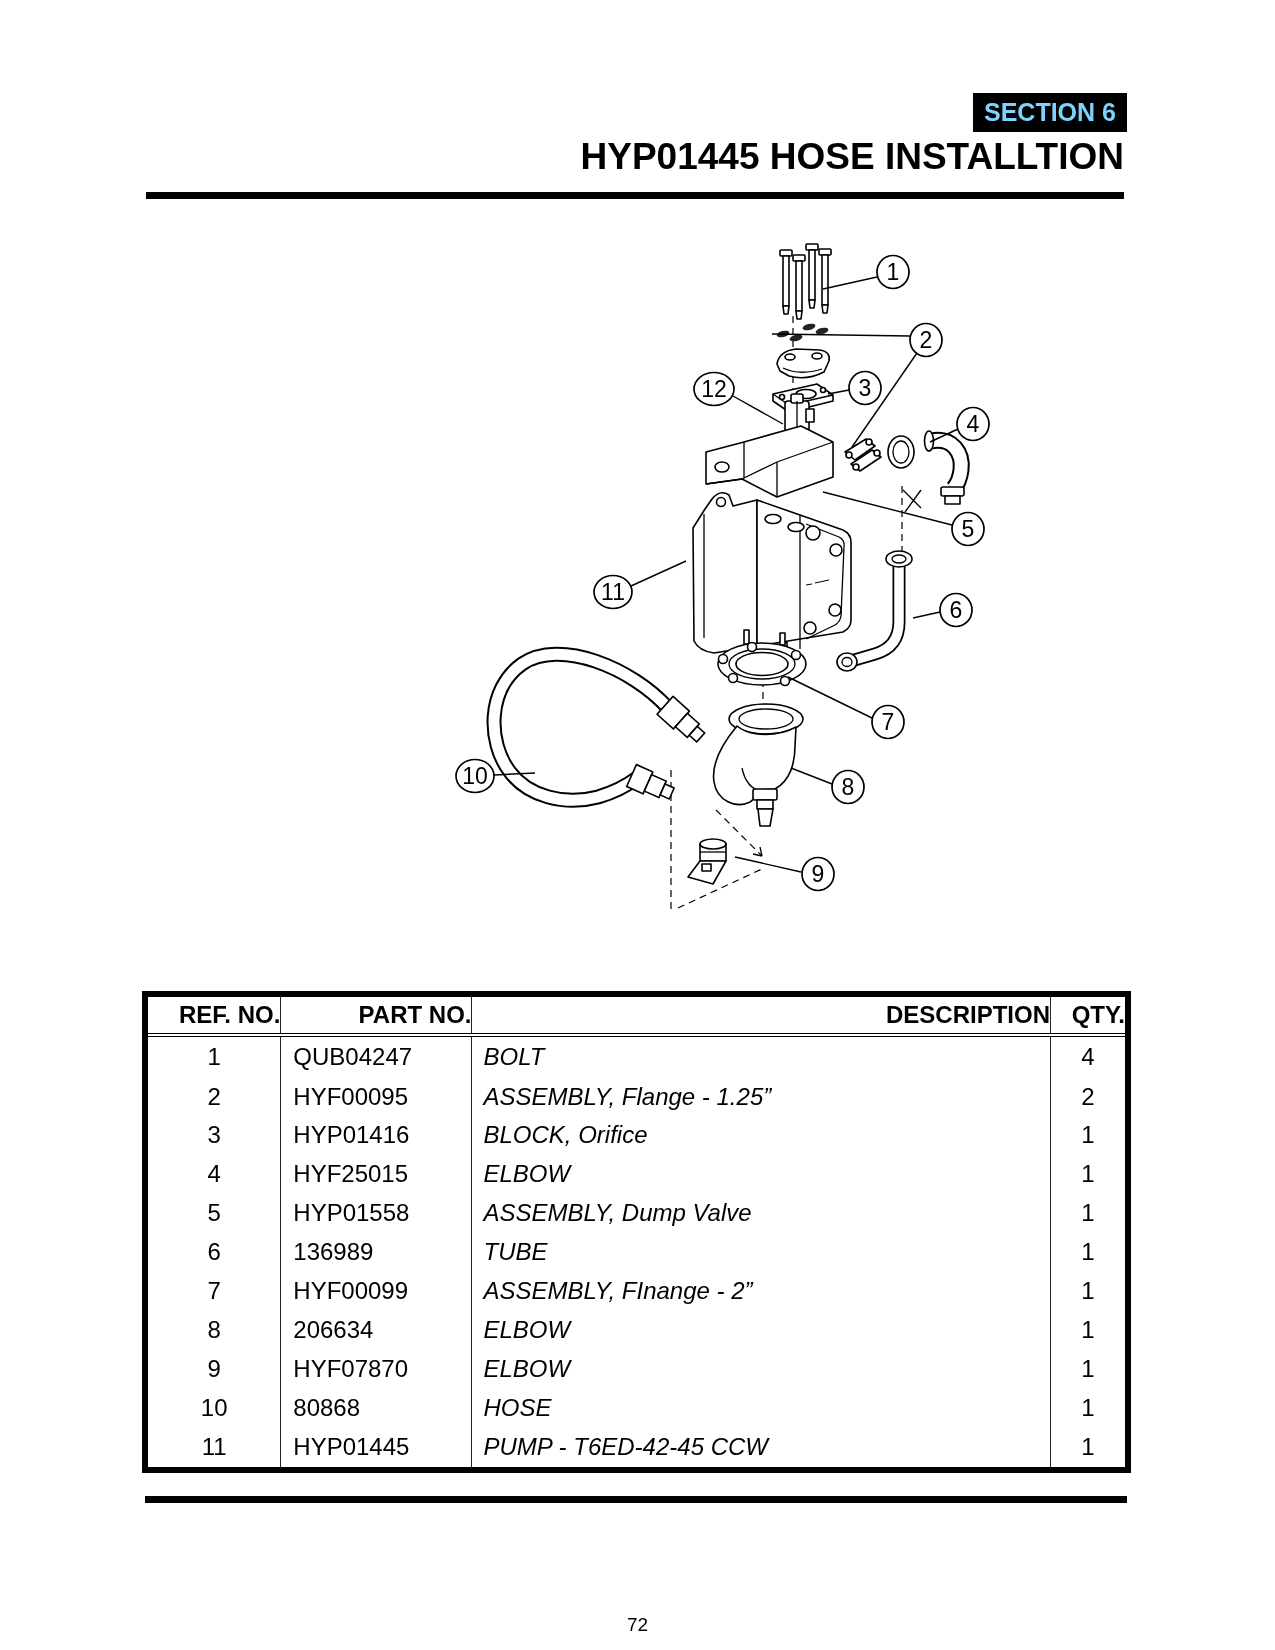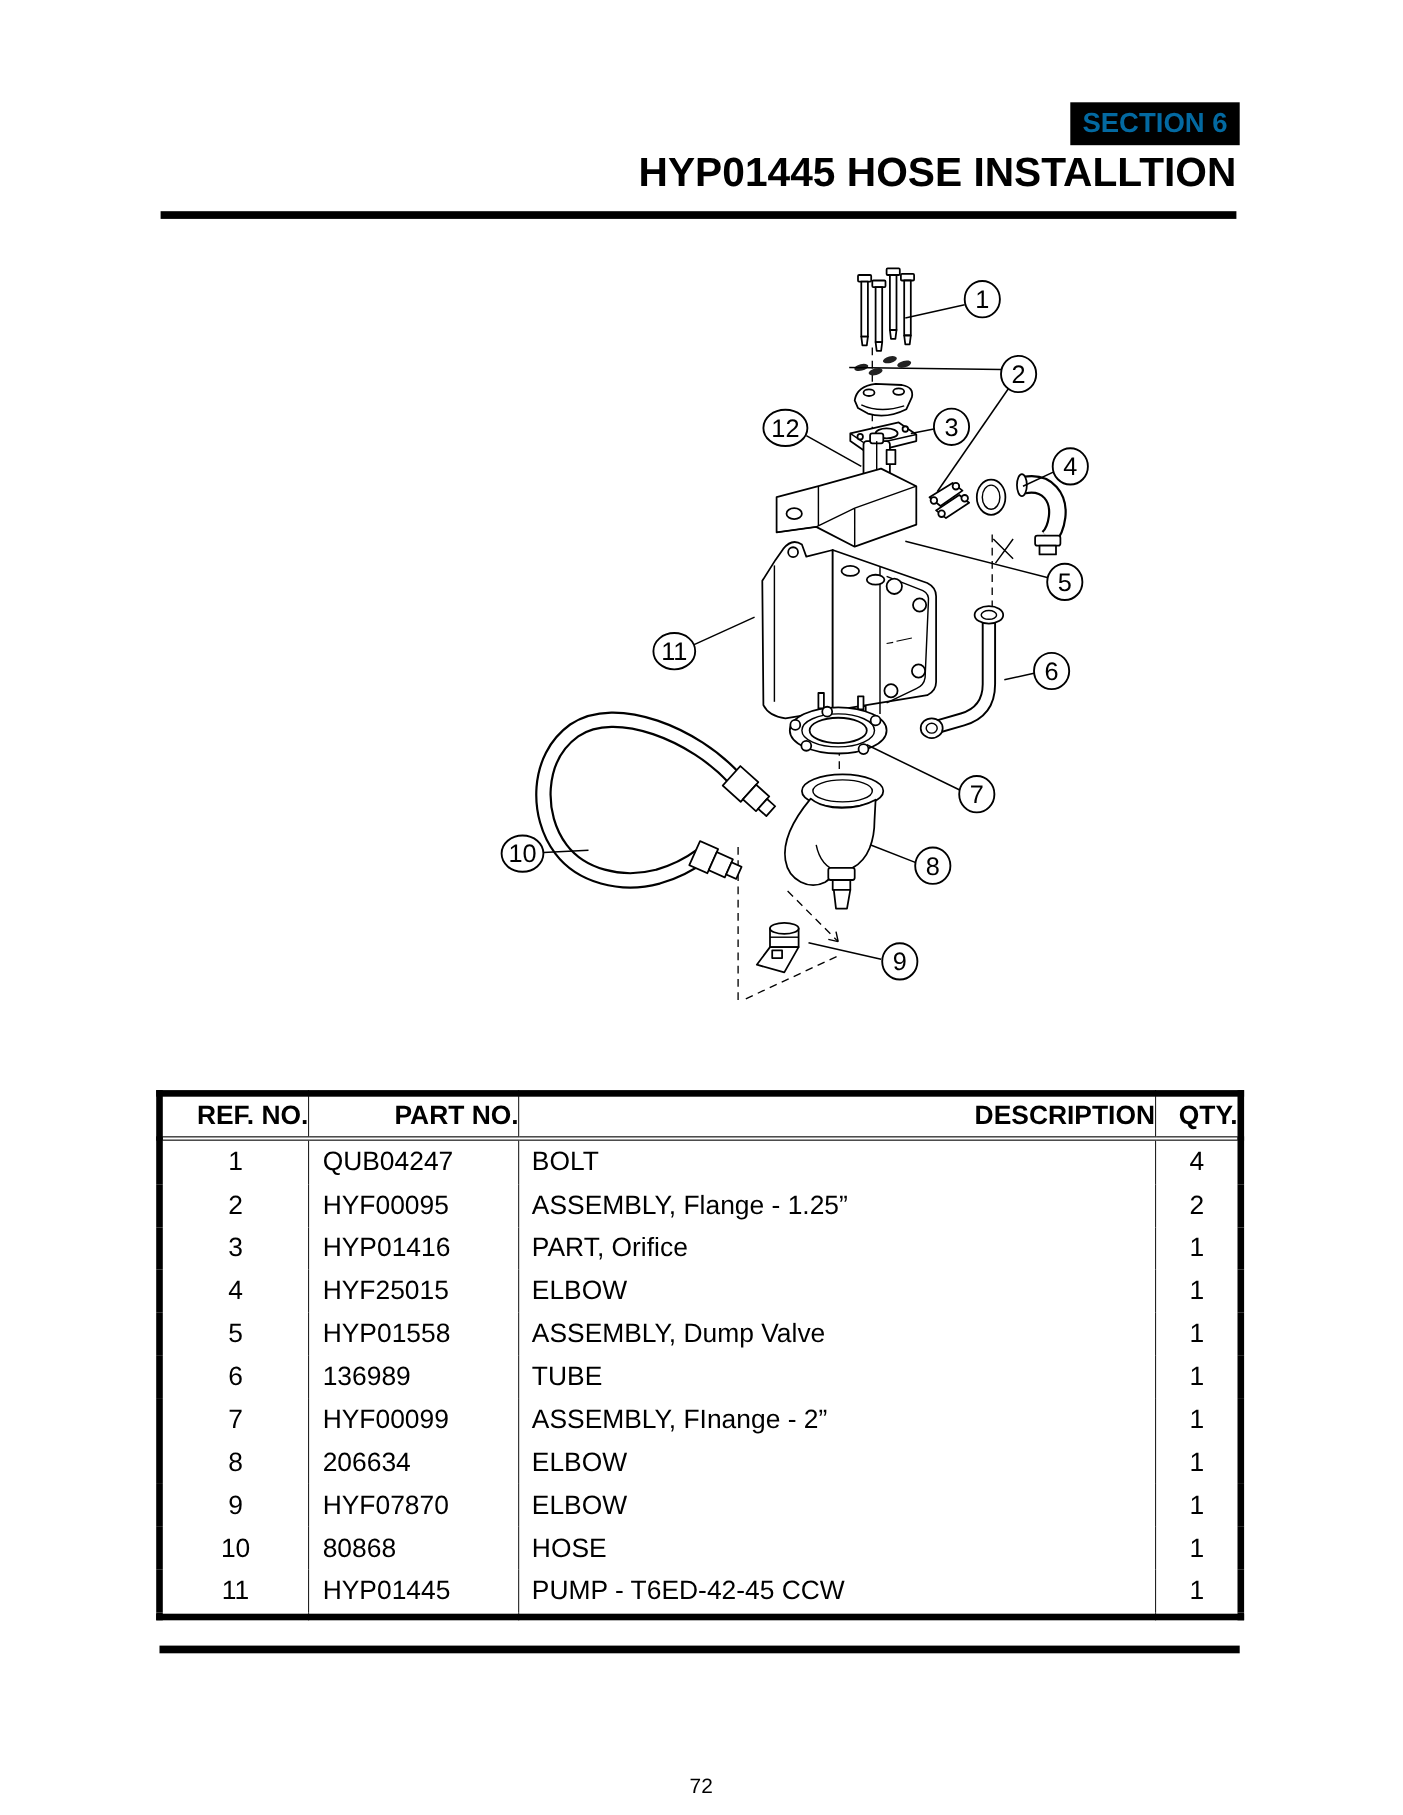--- a/index.html
+++ b/index.html
@@ -1,19 +1,19 @@
 <!DOCTYPE html>
 <html><head>
 <meta charset="utf-8">
 <style>
   html,body{margin:0;padding:0;background:#fff;}
   .page{position:relative;width:1275px;height:1650px;background:#fff;overflow:hidden;
         font-family:"Liberation Sans",sans-serif;color:#000;}
   .badge{position:absolute;left:973px;top:93px;width:154px;height:39px;background:#000;
-         color:#0369a1;font-weight:bold;font-size:25px;text-align:center;line-height:39px;}
+         color:#7dd3fc;font-weight:bold;font-size:25px;text-align:center;line-height:39px;}
   .title{position:absolute;top:136px;right:151px;margin:0;font-size:37px;font-weight:bold;
          letter-spacing:0;white-space:nowrap;}
   .rule{position:absolute;background:#000;}
   .rule-top{left:146px;top:192px;width:978px;height:7px;}
   .rule-bottom{left:145px;top:1496px;width:982px;height:7px;}
   .diagram{position:absolute;left:430px;top:230px;width:580px;height:700px;}
   .part{fill:#fff;stroke:#000;stroke-width:1.6;stroke-linejoin:round;}
   .thin{fill:none;stroke:#000;stroke-width:1.3;}
   .dash{stroke:#000;stroke-width:1.2;stroke-dasharray:7 5;fill:none;}
   .leader{stroke:#000;stroke-width:1.4;}
@@ -22,21 +22,21 @@
                  text-anchor:middle;}
   .parts{position:absolute;left:142px;top:991px;width:989px;height:482px;background:#fff;
          border:6px solid #000;border-collapse:collapse;table-layout:fixed;}
   .parts th{border-bottom:4px double #000;font-size:24px;font-weight:bold;height:36px;
             text-align:right;vertical-align:middle;padding:0;}
   .parts td{font-size:24px;height:29px;line-height:29px;padding:0;vertical-align:middle;
             white-space:nowrap;overflow:hidden;}
   .parts th:not(:last-child),.parts td:not(:last-child){border-right:1.5px solid #222;}
   .parts td.c0,.parts td.c3{text-align:center;}
   .parts td.c1{padding-left:12px;}
-  .parts td.c2{padding-left:11px;}
+  .parts td.c2{padding-left:11px;font-style:italic;}
   .parts tr.filler td{height:auto;}
   .pagenum{position:absolute;left:0;right:0;top:1614px;text-align:center;font-size:19px;}
 </style>
 </head>
 <body>
 
 <div class="page">
 
   <div class="badge">SECTION 6</div>
   <h1 class="title">HYP01445 HOSE INSTALLTION</h1>
@@ -277,21 +277,21 @@
         </tr>
         <tr>
           <td class="c0">2</td>
           <td class="c1">HYF00095</td>
           <td class="c2">ASSEMBLY, Flange - 1.25”</td>
           <td class="c3">2</td>
         </tr>
         <tr>
           <td class="c0">3</td>
           <td class="c1">HYP01416</td>
-          <td class="c2">PART, Orifice</td>
+          <td class="c2">BLOCK, Orifice</td>
           <td class="c3">1</td>
         </tr>
         <tr>
           <td class="c0">4</td>
           <td class="c1">HYF25015</td>
           <td class="c2">ELBOW</td>
           <td class="c3">1</td>
         </tr>
         <tr>
           <td class="c0">5</td>

